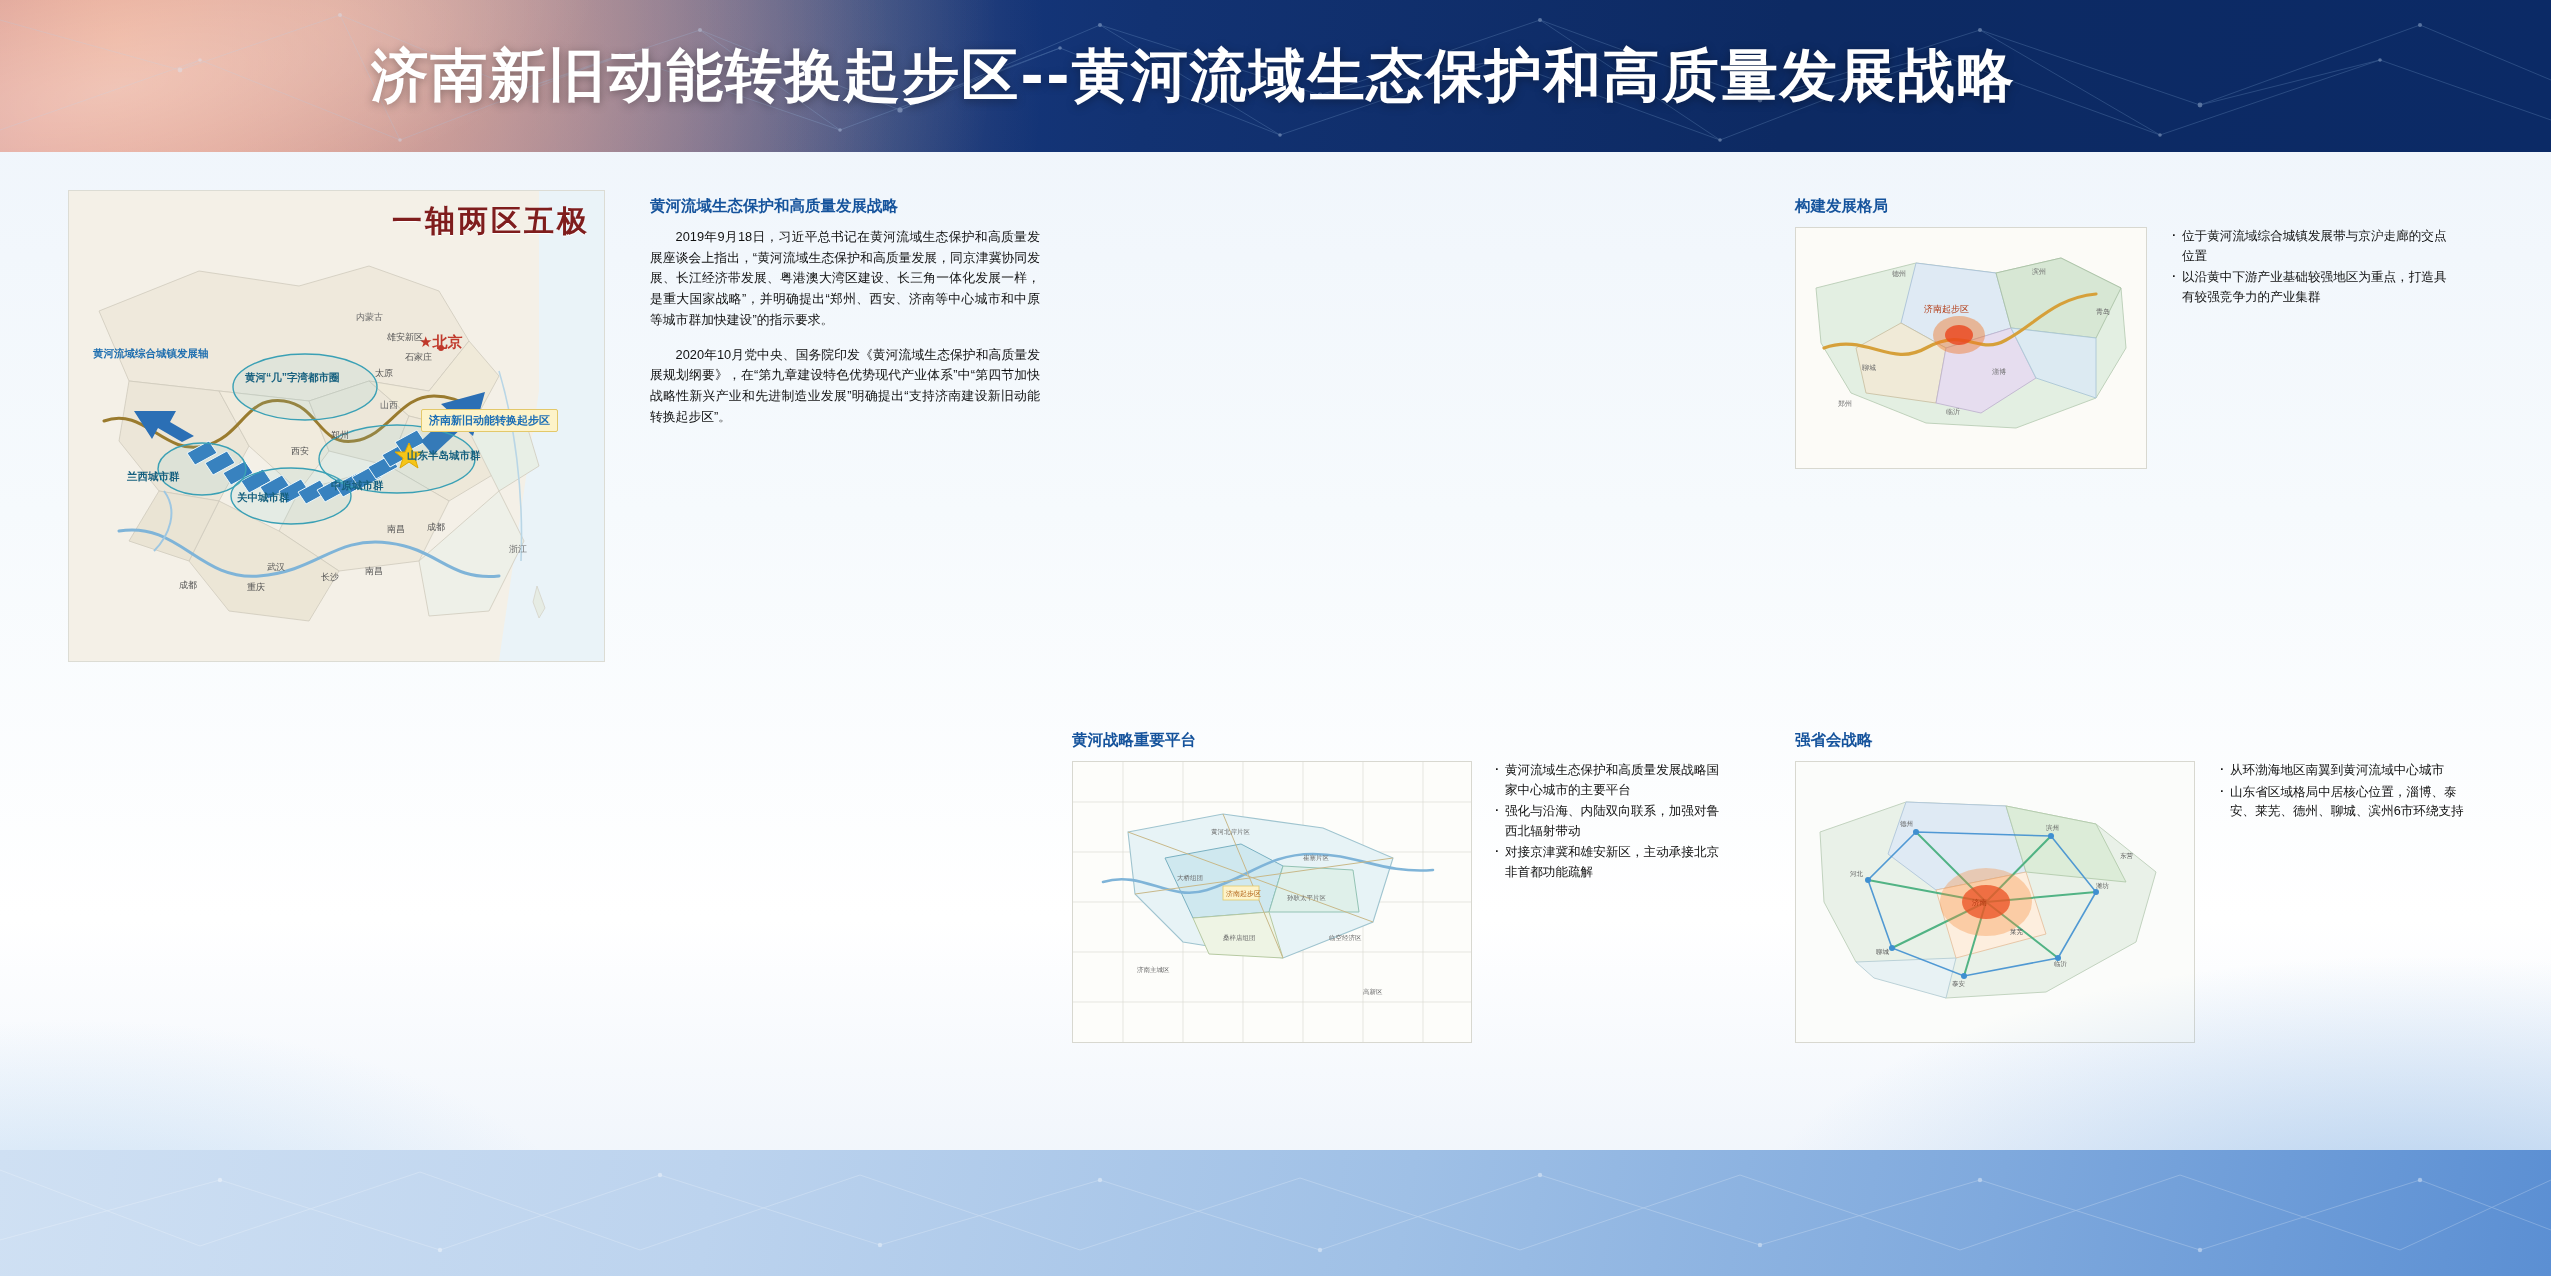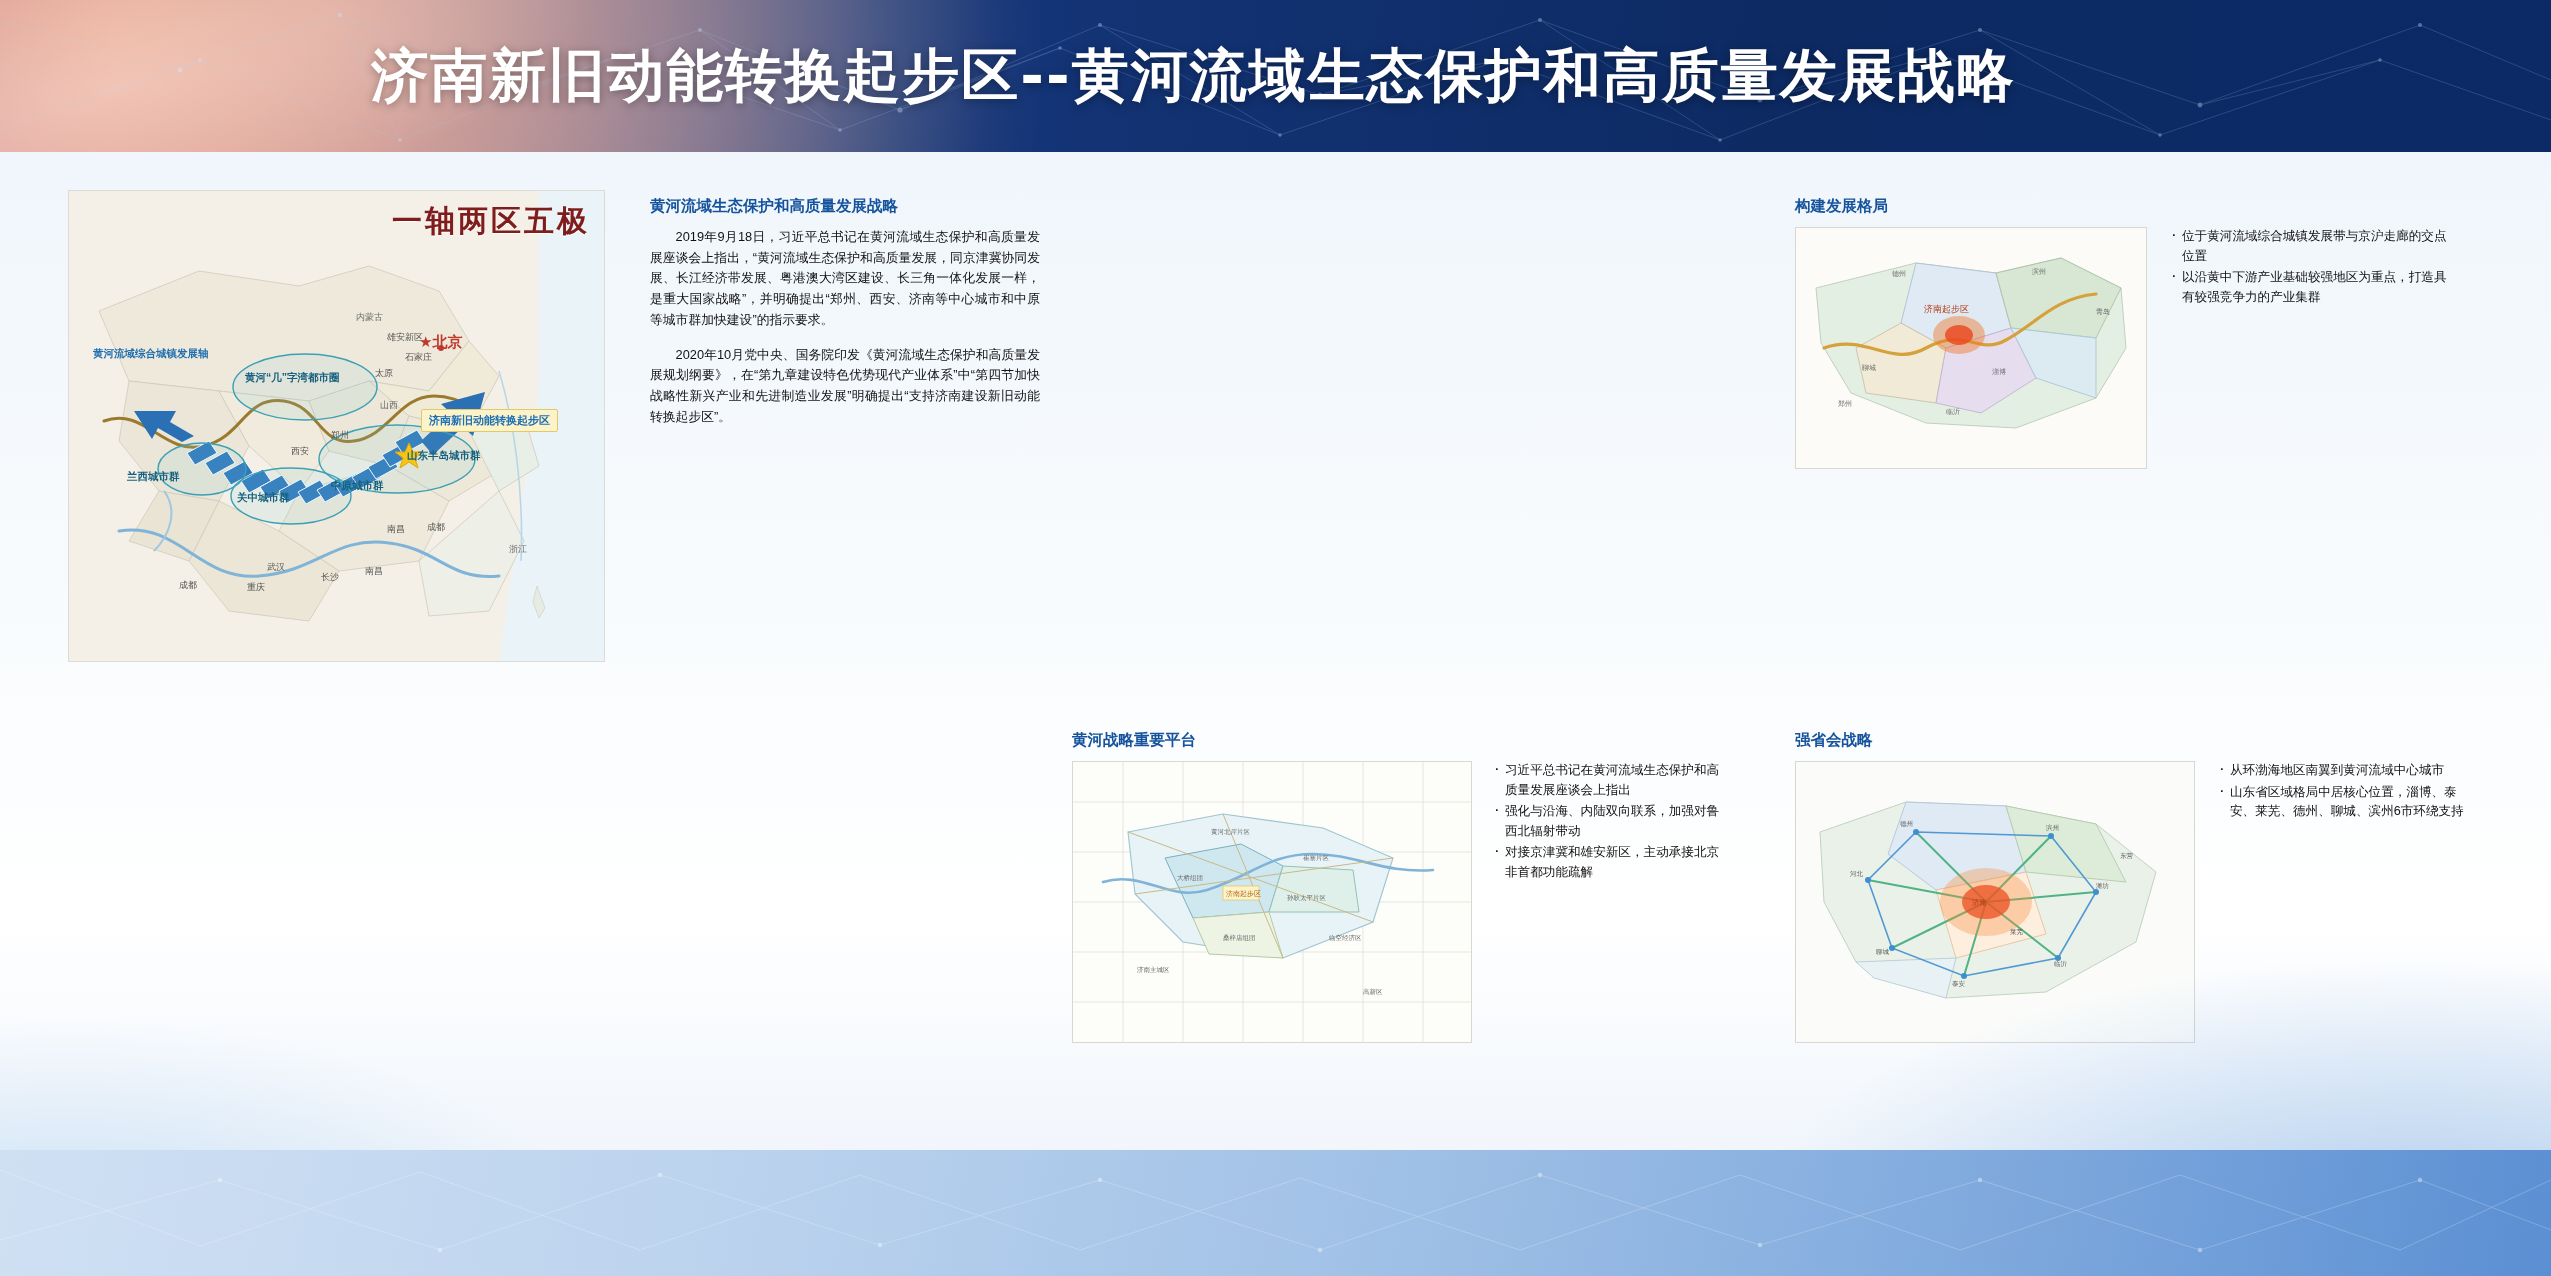--- a/index.html
+++ b/index.html
@@ -263,21 +263,21 @@
             <text x="150" y="178">桑梓店组团</text>
             <text x="256" y="178">临空经济区</text>
             <text x="64" y="210">济南主城区</text>
             <text x="290" y="232">高新区</text>
           </g>
           <rect x="150" y="124" width="36" height="14" fill="#fdf3c9" stroke="#e3c86a" stroke-width="0.8"></rect>
           <text x="153" y="134" font-size="7" fill="#b3651b" font-family="DejaVu Sans">济南起步区</text>
         </svg>
       </div>
       <ul class="bul" style="width:230px;">
-        <li>习近平总书记在黄河流域生态保护和高质量发展座谈会上指出</li>
+        <li>黄河流域生态保护和高质量发展战略国家中心城市的主要平台</li>
         <li>强化与沿海、内陆双向联系，加强对鲁西北辐射带动</li>
         <li>对接京津冀和雄安新区，主动承接北京非首都功能疏解</li>
       </ul>
     </div>
   </div>
 
   <div class="panel" style="left:1795px;top:730px;width:700px;">
     <h3>强省会战略</h3>
     <div style="display:flex;gap:22px;align-items:flex-start;">
       <div class="thumb" style="width:398px;height:280px;">

